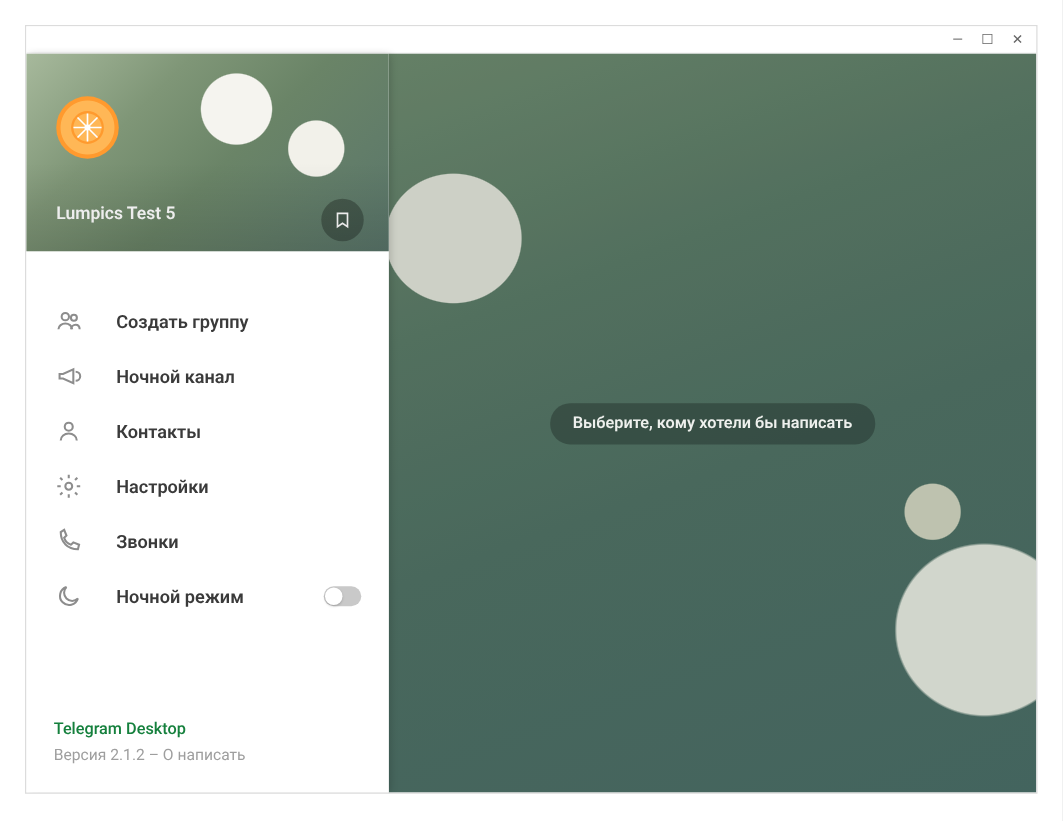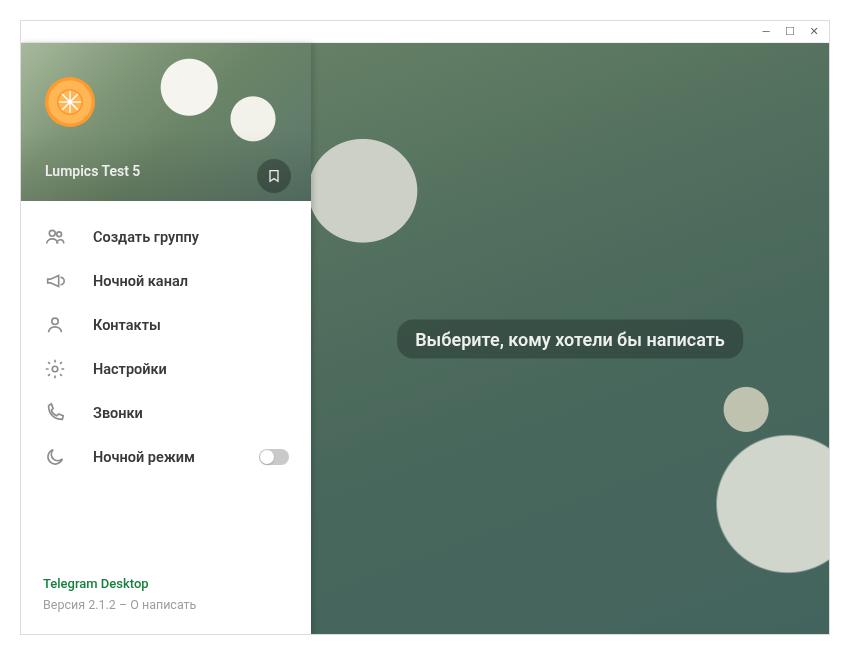--- a/index.html
+++ b/index.html
@@ -37,20 +37,21 @@
 }
 .sidebar {
   width: 290px;
   height: 100%;
   background: #fff;
   display: flex;
   flex-direction: column;
   box-shadow: 2px 0 6px rgba(0,0,0,0.18);
   z-index: 5;
   position: relative;
+  gap: 20px;
 }
 .profile-header {
   height: 158px;
   position: relative;
   background:
     radial-gradient(circle at 58% 28%, #f5f4ef 0 28px, transparent 29px),
     radial-gradient(circle at 80% 48%, #f2f1ea 0 22px, transparent 23px),
     linear-gradient(135deg, #a7b99c 0%, #7f9677 30%, #6a8467 55%, #5a766b 100%);
   color: #fff;
 }
@@ -122,21 +123,21 @@
 .main::before {
   content: "";
   position: absolute; inset: 0;
   background: rgba(50, 70, 60, 0.15);
 }
 .hint {
   position: absolute; left: 50%; top: 50%;
   transform: translate(-50%, -50%);
   background: rgba(20, 30, 25, 0.35);
   color: #eef0ed;
-  font-size: 18px;
+  font-size: 13px;
   font-weight: 600;
   padding: 9px 18px;
   border-radius: 16px;
   white-space: nowrap;
 }
 </style>
 </head>
 <body>
 
 <div class="window">

